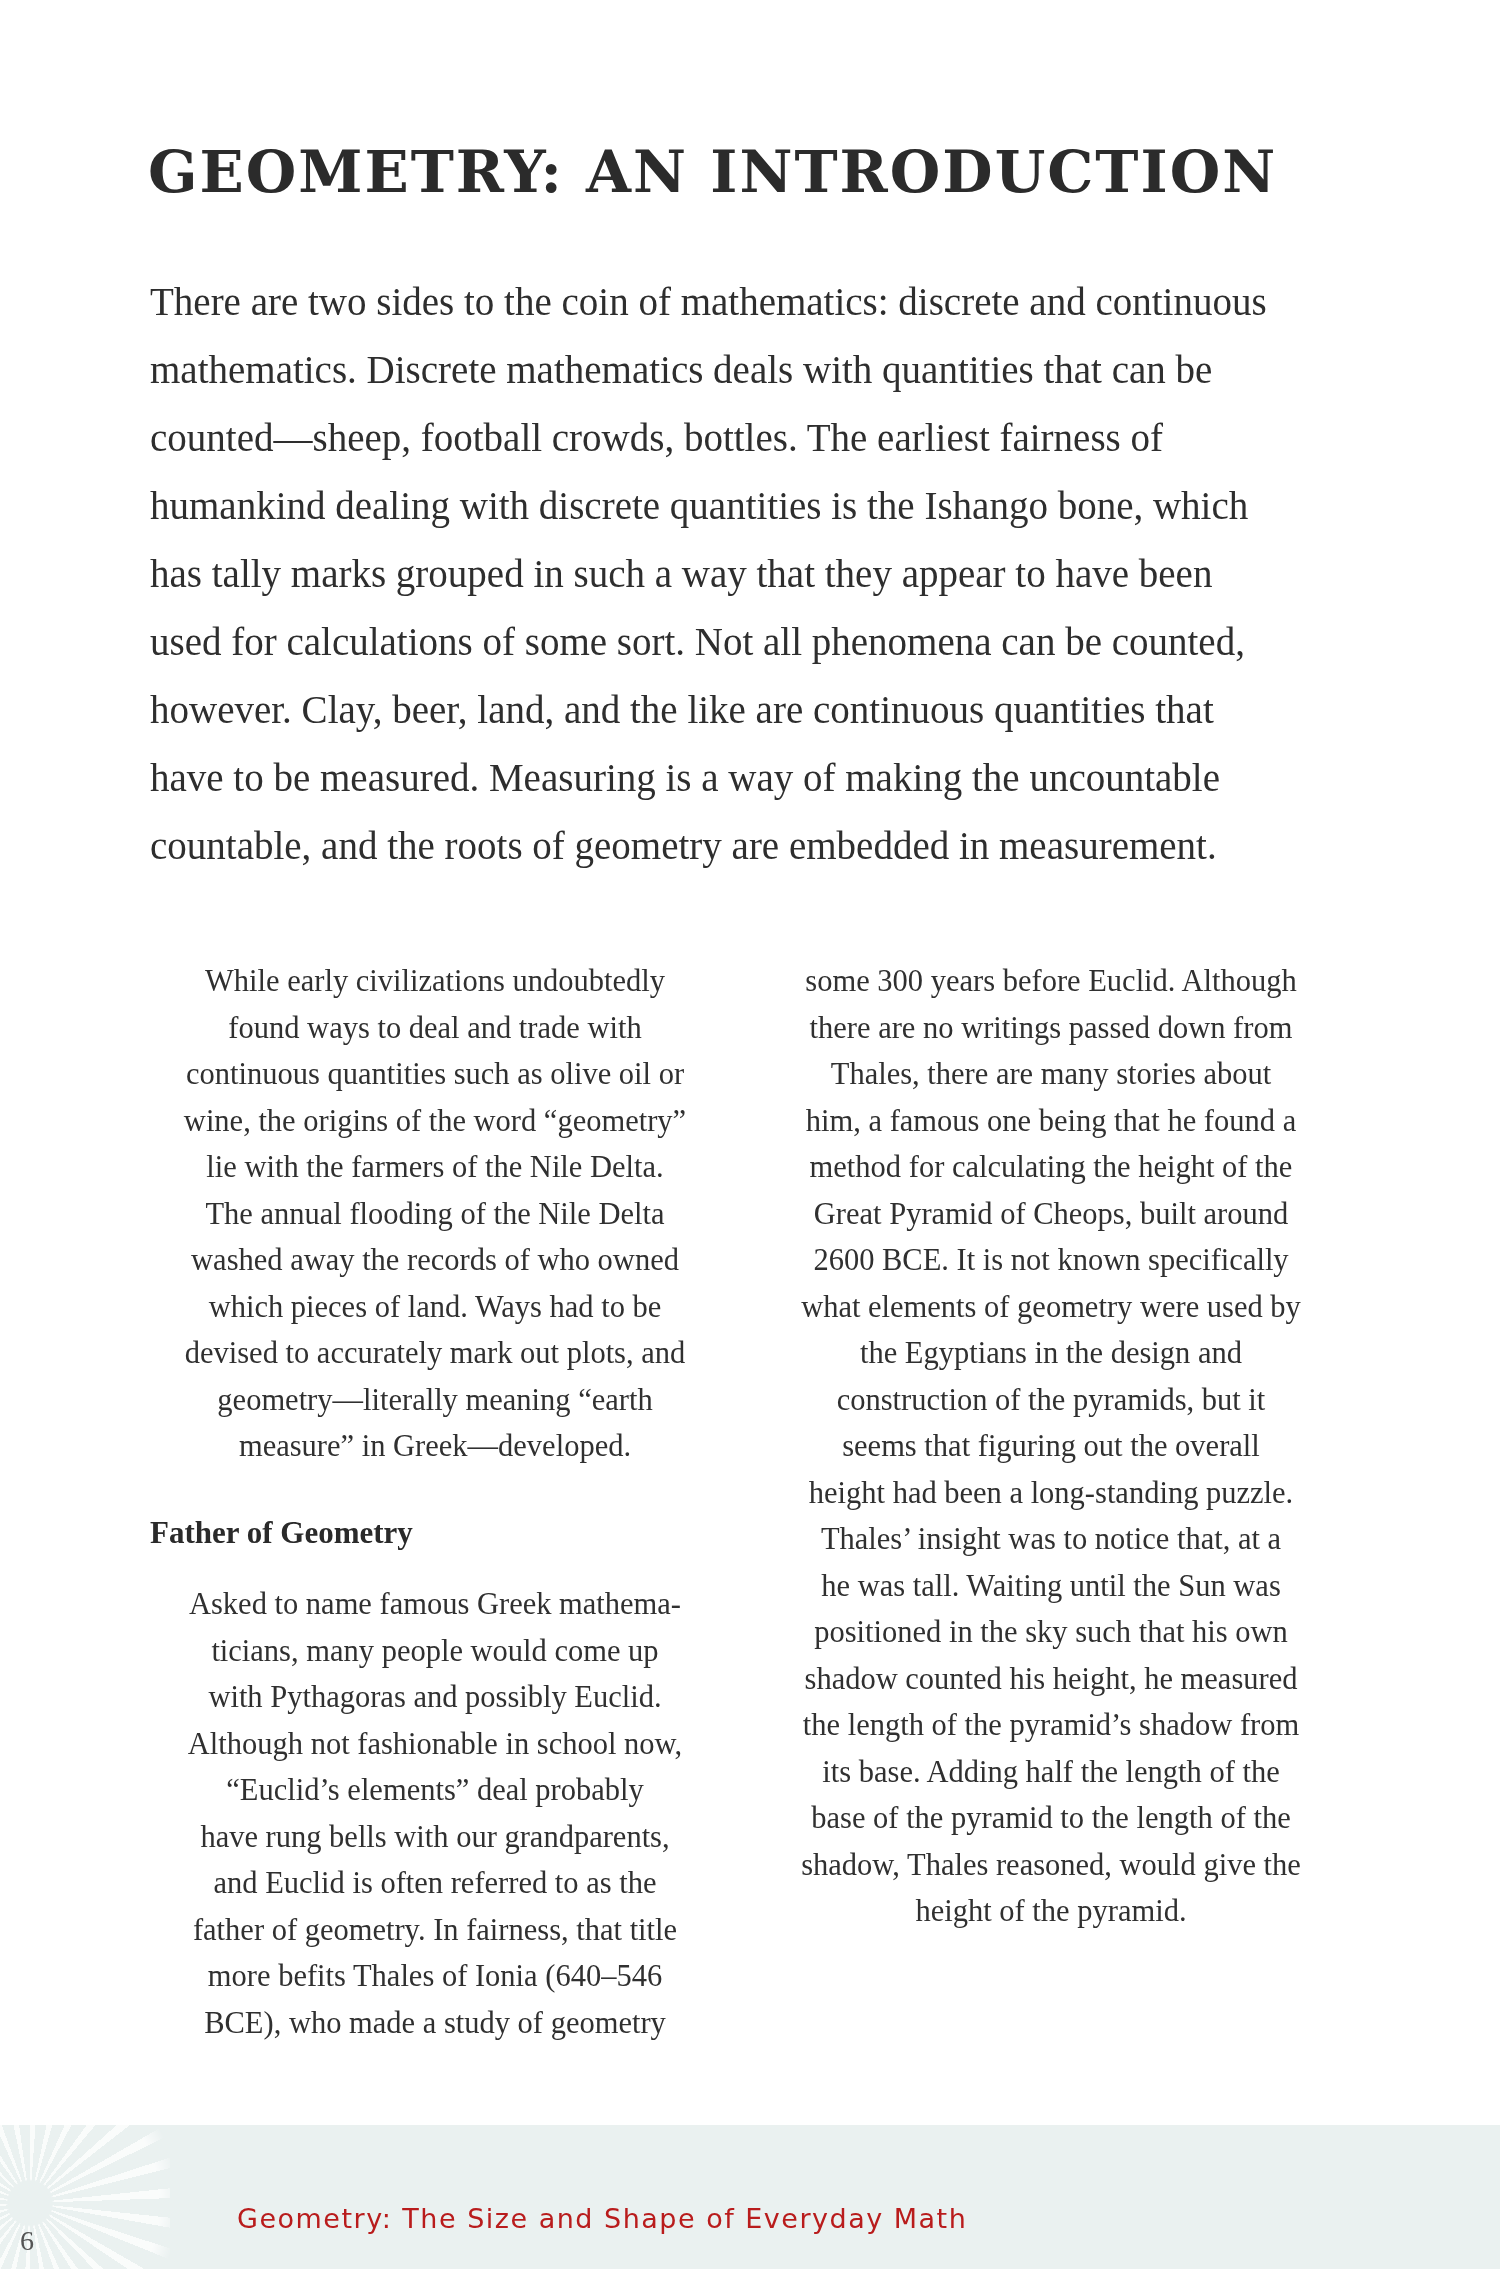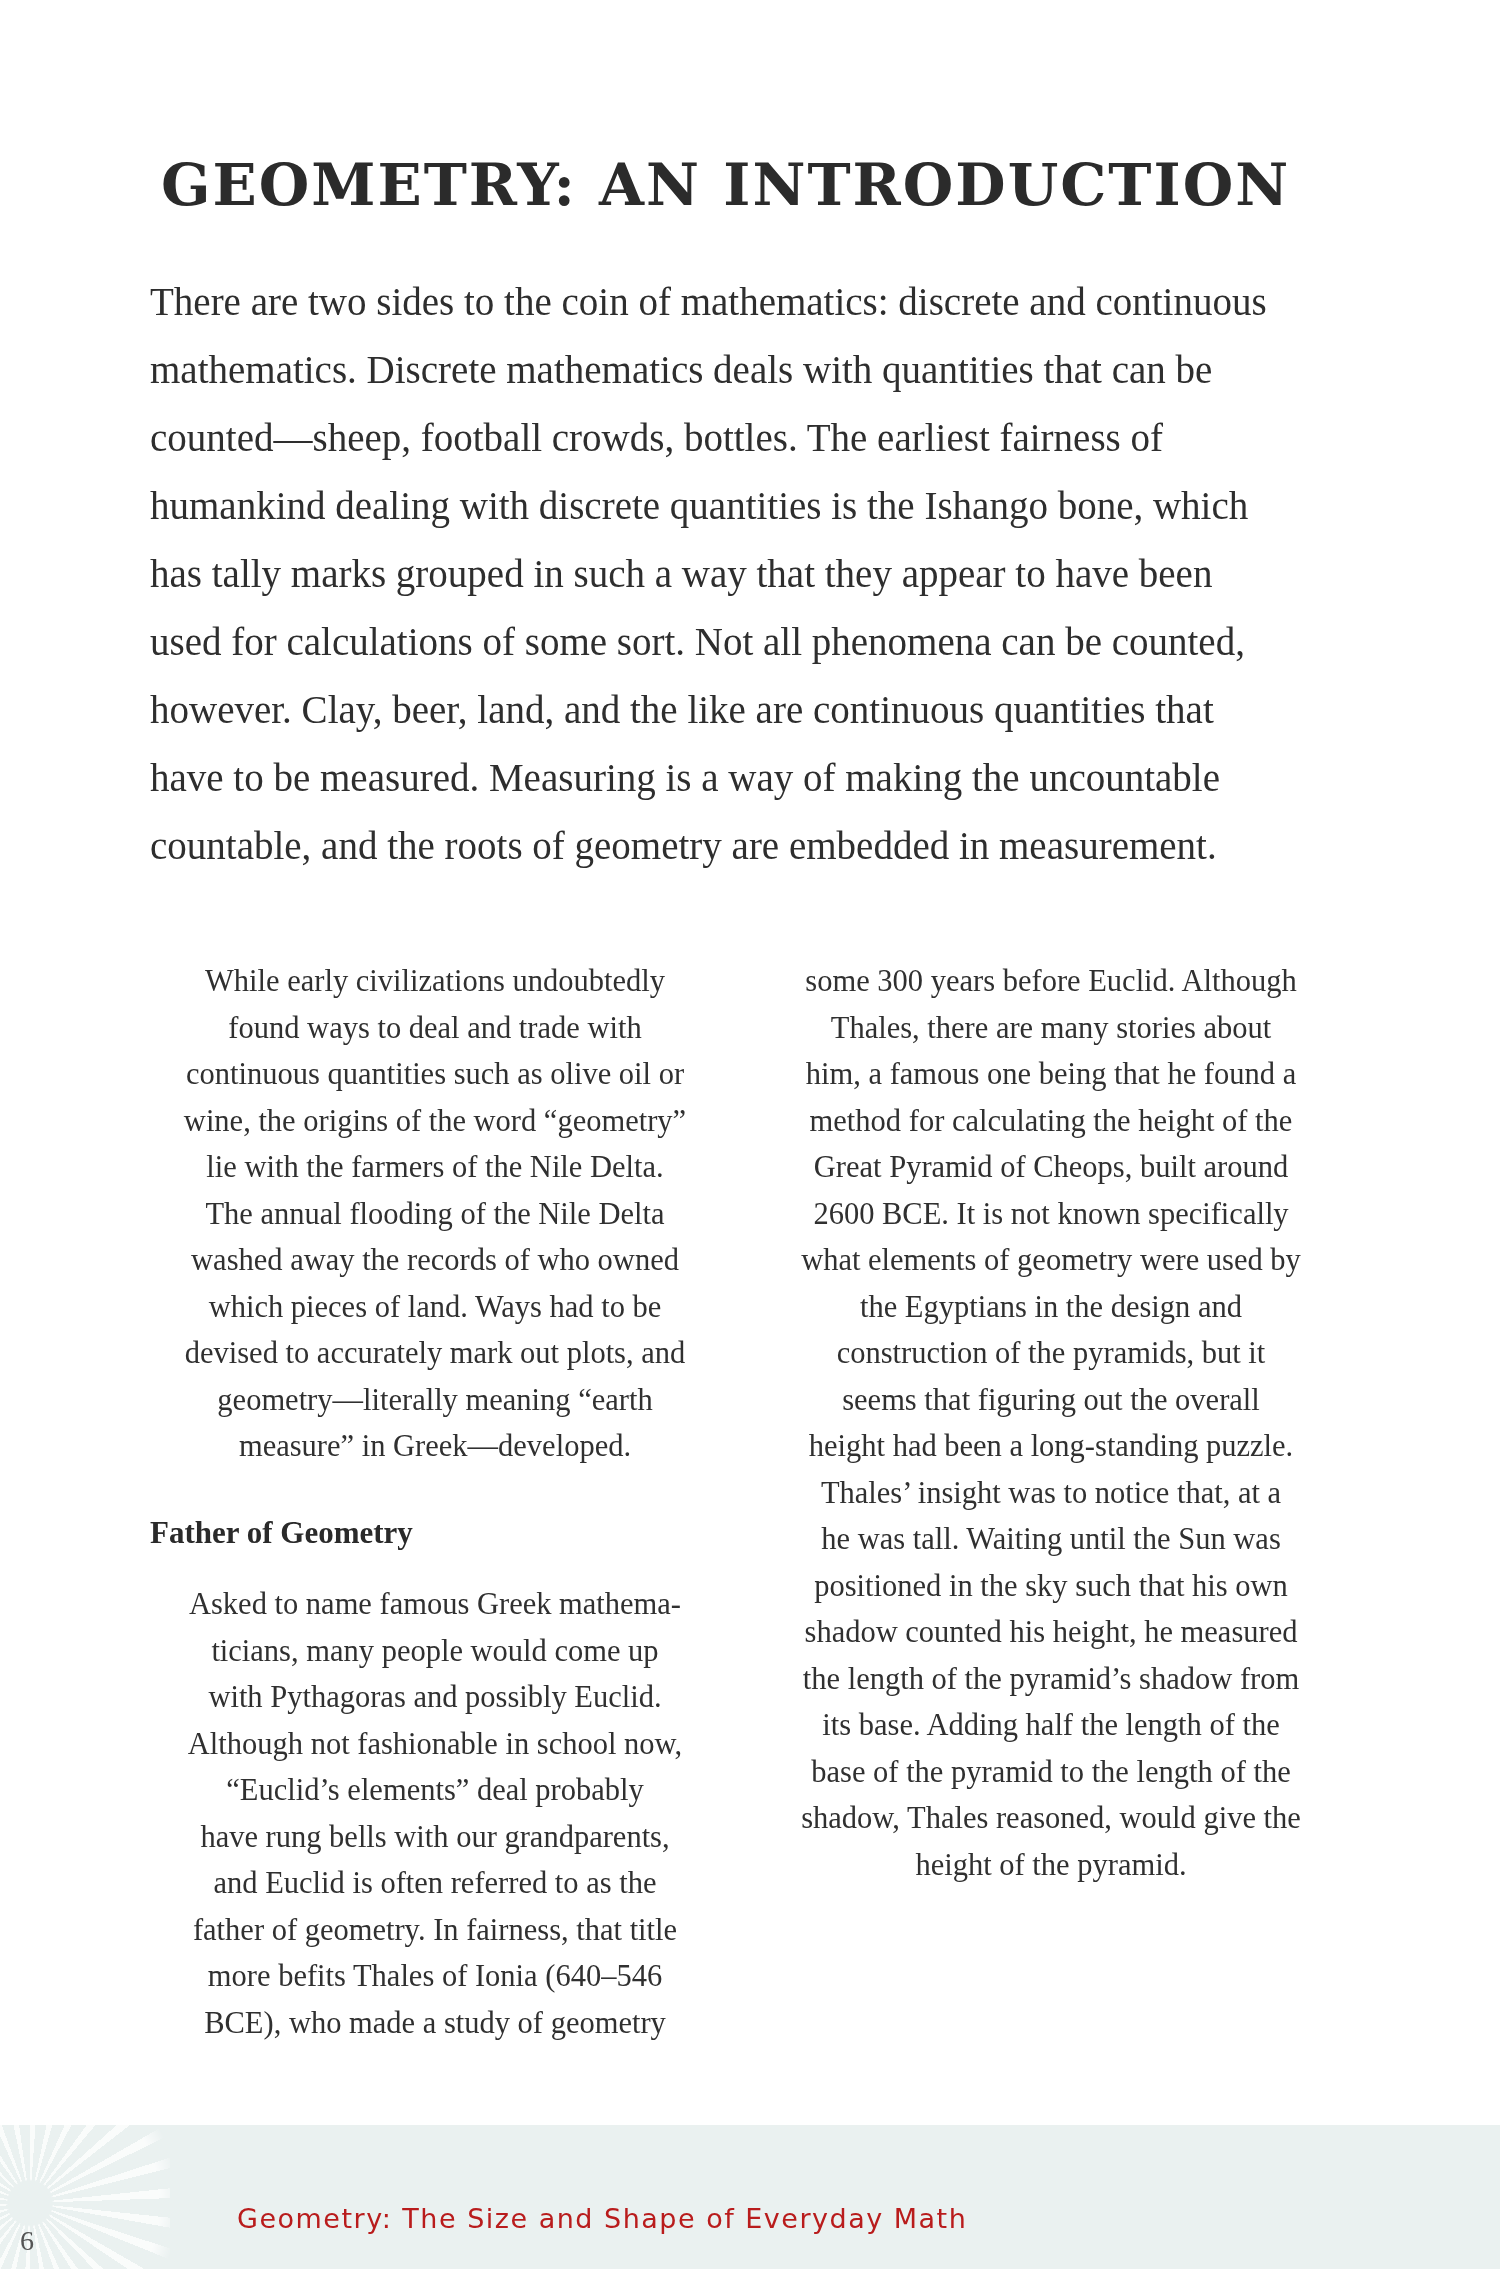--- a/index.html
+++ b/index.html
@@ -12,21 +12,21 @@
     height: 2269px;
     position: relative;
     overflow: hidden;
     color: #2a2a2a;
     font-family: "Liberation Serif", "DejaVu Serif", serif;
   }
   .page-title {
     position: absolute;
     left: 148px;
     top: 138px;
-    margin: 13px;
+    margin: 0;
     font-family: "DejaVu Serif", "Liberation Serif", serif;
     font-weight: bold;
     font-size: 58px;
     letter-spacing: 2px;
     color: #2b2b2b;
     white-space: nowrap;
     transform: scaleX(1.0);
     transform-origin: left top;
   }
   .intro {
@@ -141,20 +141,21 @@
     <span class="line">have rung bells with our grandparents,</span>
     <span class="line">and Euclid is often referred to as the</span>
     <span class="line">father of geometry. In fairness, that title</span>
     <span class="line">more befits Thales of Ionia (640–546</span>
     <span class="line">BCE), who made a study of geometry</span>
   </div>
 </div>
 
 <div class="col col-right">
   <span class="line">some 300 years before Euclid. Although</span>
+  <span class="line">there are no writings passed down from</span>
   <span class="line">Thales, there are many stories about</span>
   <span class="line">him, a famous one being that he found a</span>
   <span class="line">method for calculating the height of the</span>
   <span class="line">Great Pyramid of Cheops, built around</span>
   <span class="line">2600 BCE. It is not known specifically</span>
   <span class="line">what elements of geometry were used by</span>
   <span class="line">the Egyptians in the design and</span>
   <span class="line">construction of the pyramids, but it</span>
   <span class="line">seems that figuring out the overall</span>
   <span class="line">height had been a long-standing puzzle.</span>

